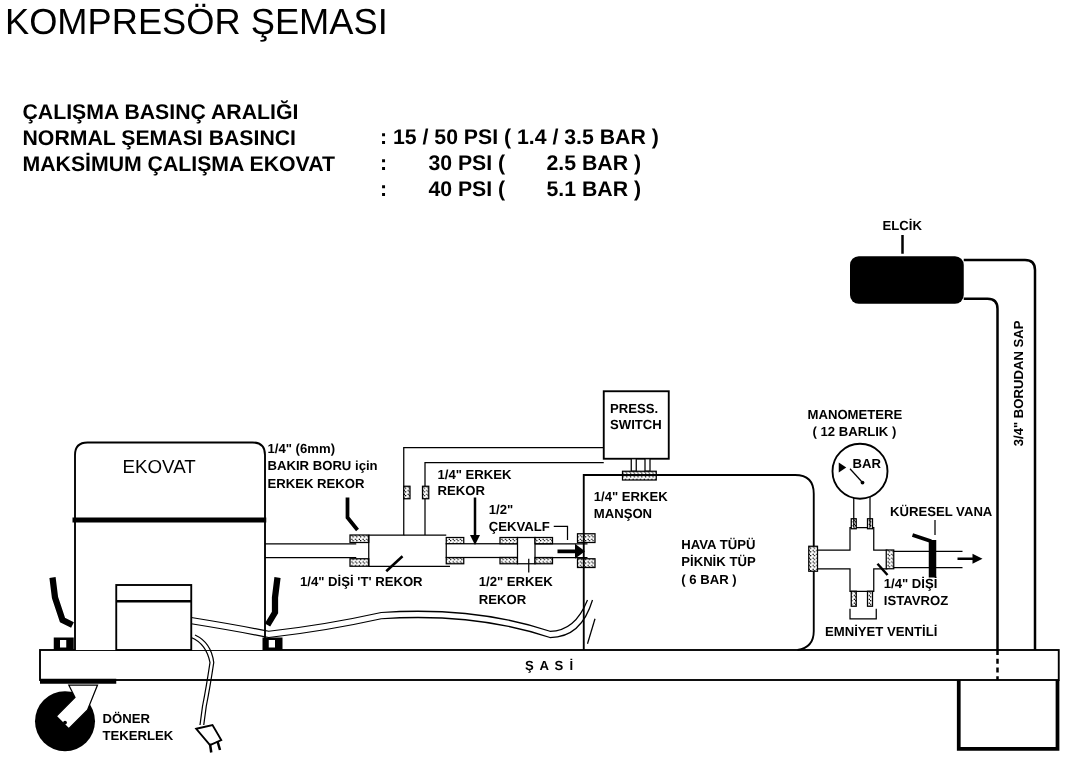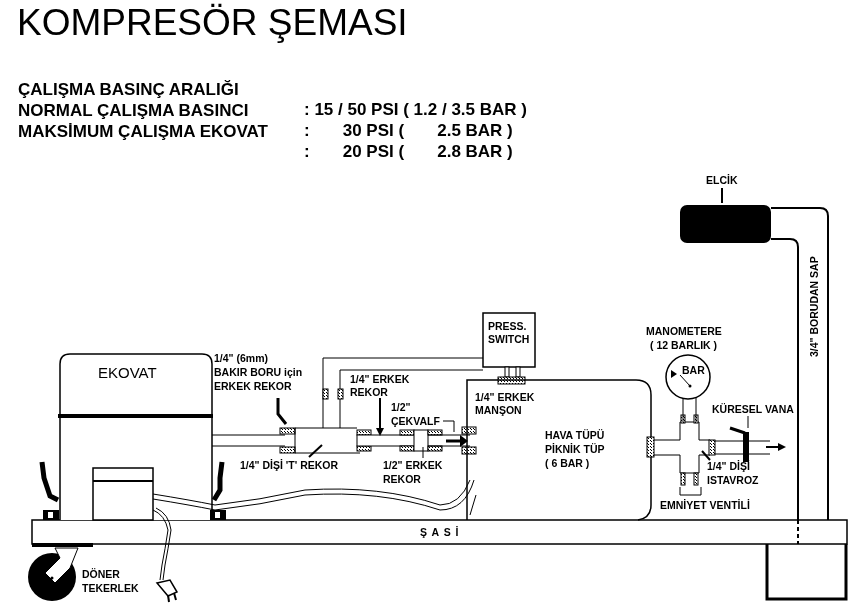--- a/index.html
+++ b/index.html
@@ -1,40 +1,40 @@
 <!DOCTYPE html>
 <html><head>
   <meta charset="utf-8">
   <style>
     html, body { margin: 0; padding: 0; background: #ffffff; }
     body { width: 867px; height: 606px; position: relative; overflow: hidden; font-family: "Liberation Sans", sans-serif; color: #000; }
-    .title { position: absolute; left: 17px; top: 2px; font-size: 37px; font-weight: normal; letter-spacing: 0px; }
+    .title { position: absolute; left: 4px; top: 2px; font-size: 29px; font-weight: normal; letter-spacing: 0px; }
     .spec { position: absolute; left: 18px; font-size: 17px; font-weight: bold; white-space: pre; }
     .spec .lbl { position: absolute; left: 0; }
     .spec .val { position: absolute; left: 286px; }
     svg { position: absolute; left: 0; top: 0; }
     .lab { font-family: "Liberation Sans", sans-serif; font-weight: bold; font-size: 10.5px; fill: #000; }
     .lab-big { font-family: "Liberation Sans", sans-serif; font-size: 15px; fill: #000; }
   </style>
 </head>
 <body>
 
 <div class="title">KOMPRESÖR ŞEMASI</div>
 
 <div class="spec" style="top:60px;">
   <span class="lbl">ÇALIŞMA BASINÇ ARALIĞI</span>
-  <span class="val">: 15 / 50 PSI ( 1.2 / 3.5 BAR )</span>
+  <span class="val">: 15 / 50 PSI ( 1.4 / 3.5 BAR )</span>
 </div>
 <div class="spec" style="top:81px;">
-  <span class="lbl">NORMAL ÇALIŞMA BASINCI</span>
+  <span class="lbl">NORMAL ŞEMASI BASINCI</span>
   <span class="val">:       30 PSI (       2.5 BAR )</span>
 </div>
 <div class="spec" style="top:102px;">
   <span class="lbl">MAKSİMUM ÇALIŞMA EKOVAT</span>
-  <span class="val">:       20 PSI (       2.8 BAR )</span>
+  <span class="val">:       40 PSI (       5.1 BAR )</span>
 </div>
 
 <svg width="867" height="606" viewBox="0 0 867 606">
   <defs>
     <pattern id="hatch" width="3" height="3" patternUnits="userSpaceOnUse">
       <rect width="3" height="3" fill="#fff"></rect>
       <rect width="1" height="1" fill="#000"></rect>
       <rect x="2" y="2" width="1" height="1" fill="#000"></rect>
     </pattern>
   </defs>

